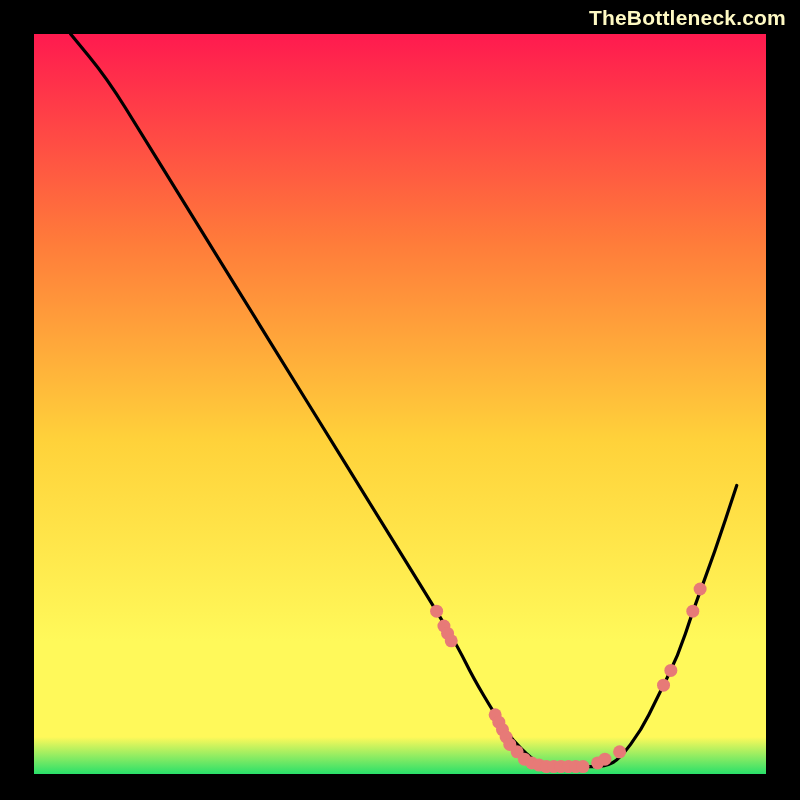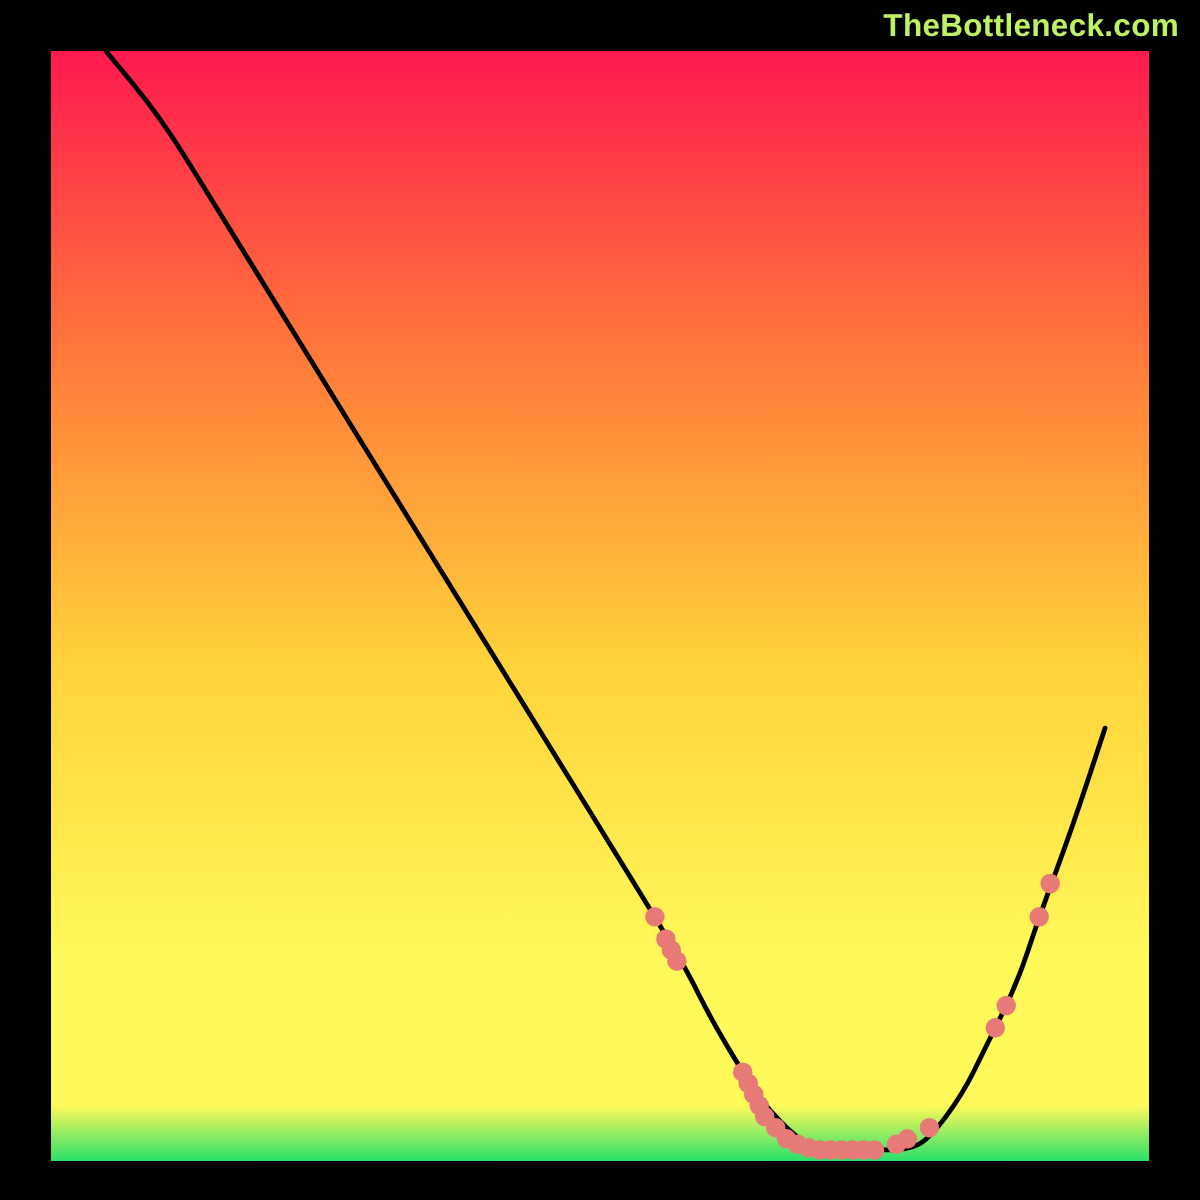--- a/index.html
+++ b/index.html
@@ -13,21 +13,21 @@
   }
   .stage {
     position: relative;
     width: 800px;
     height: 800px;
   }
   .watermark {
     position: absolute;
     top: 6px;
     right: 14px;
-    color: #bef264;
+    color: #fef9c3;
     font-size: 21px;
     font-weight: 600;
     letter-spacing: 0.2px;
     user-select: none;
   }
   svg {
     display: block;
   }
 </style>
 </head>

